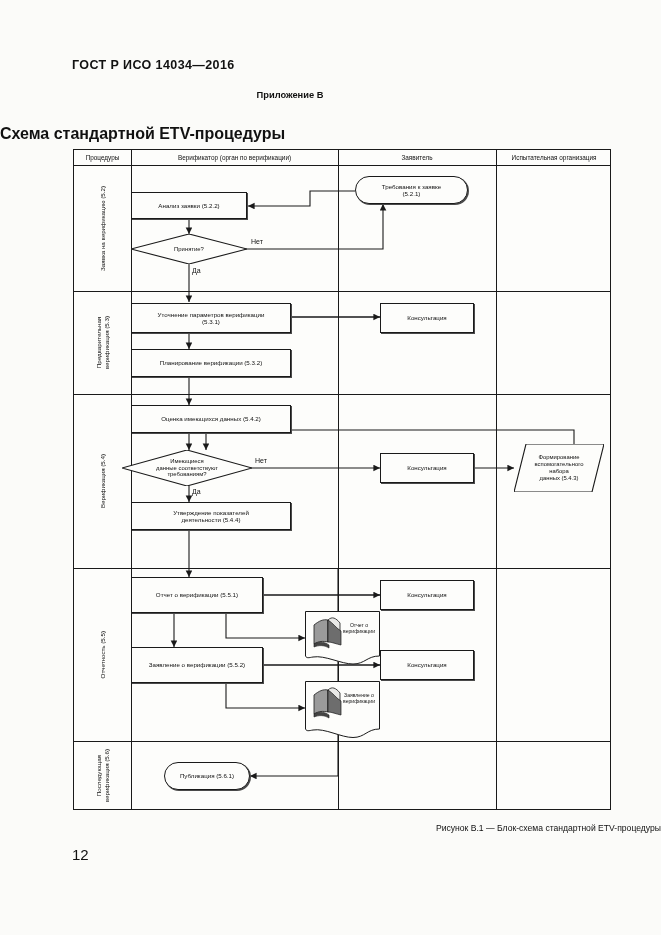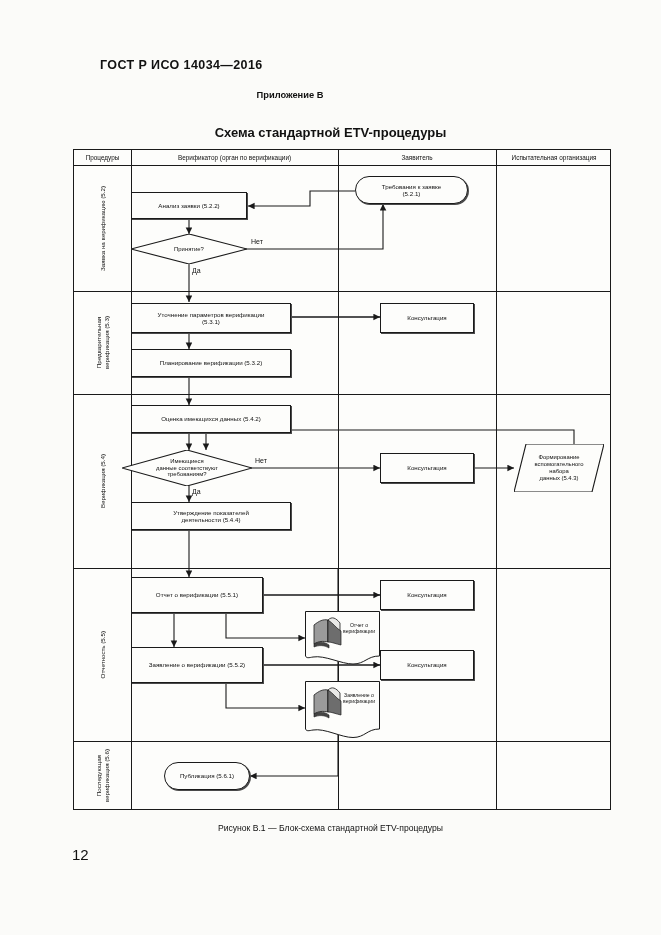--- a/index.html
+++ b/index.html
@@ -19,49 +19,47 @@
   }
   .doc-header {
     position: absolute;
     left: 72px;
     top: 58px;
     font-size: 12.5px;
     font-weight: bold;
     letter-spacing: 0.4px;
     color: #111;
     white-space: nowrap;
-    margin-left: 28px;
   }
   .annex-title {
     position: absolute;
     left: 0;
     top: 89px;
     width: 580px;
     text-align: center;
     font-size: 9.3px;
     font-weight: bold;
     line-height: 12px;
     color: #111;
   }
   .scheme-title {
     position: absolute;
     left: 0;
     top: 125px;
     width: 661px;
-    text-align: center;
-    font-size: 13px;
+    font-size: 16px;
     font-weight: bold;
     color: #111;
   }
   .figure-caption {
     position: absolute;
     left: 0;
     top: 823px;
     width: 661px;
-    text-align: center;
+    text-align: right;
     font-size: 8.6px;
     color: #111;
   }
   .page-number {
     position: absolute;
     left: 72px;
     top: 846px;
     font-size: 15px;
     color: #111;
   }

